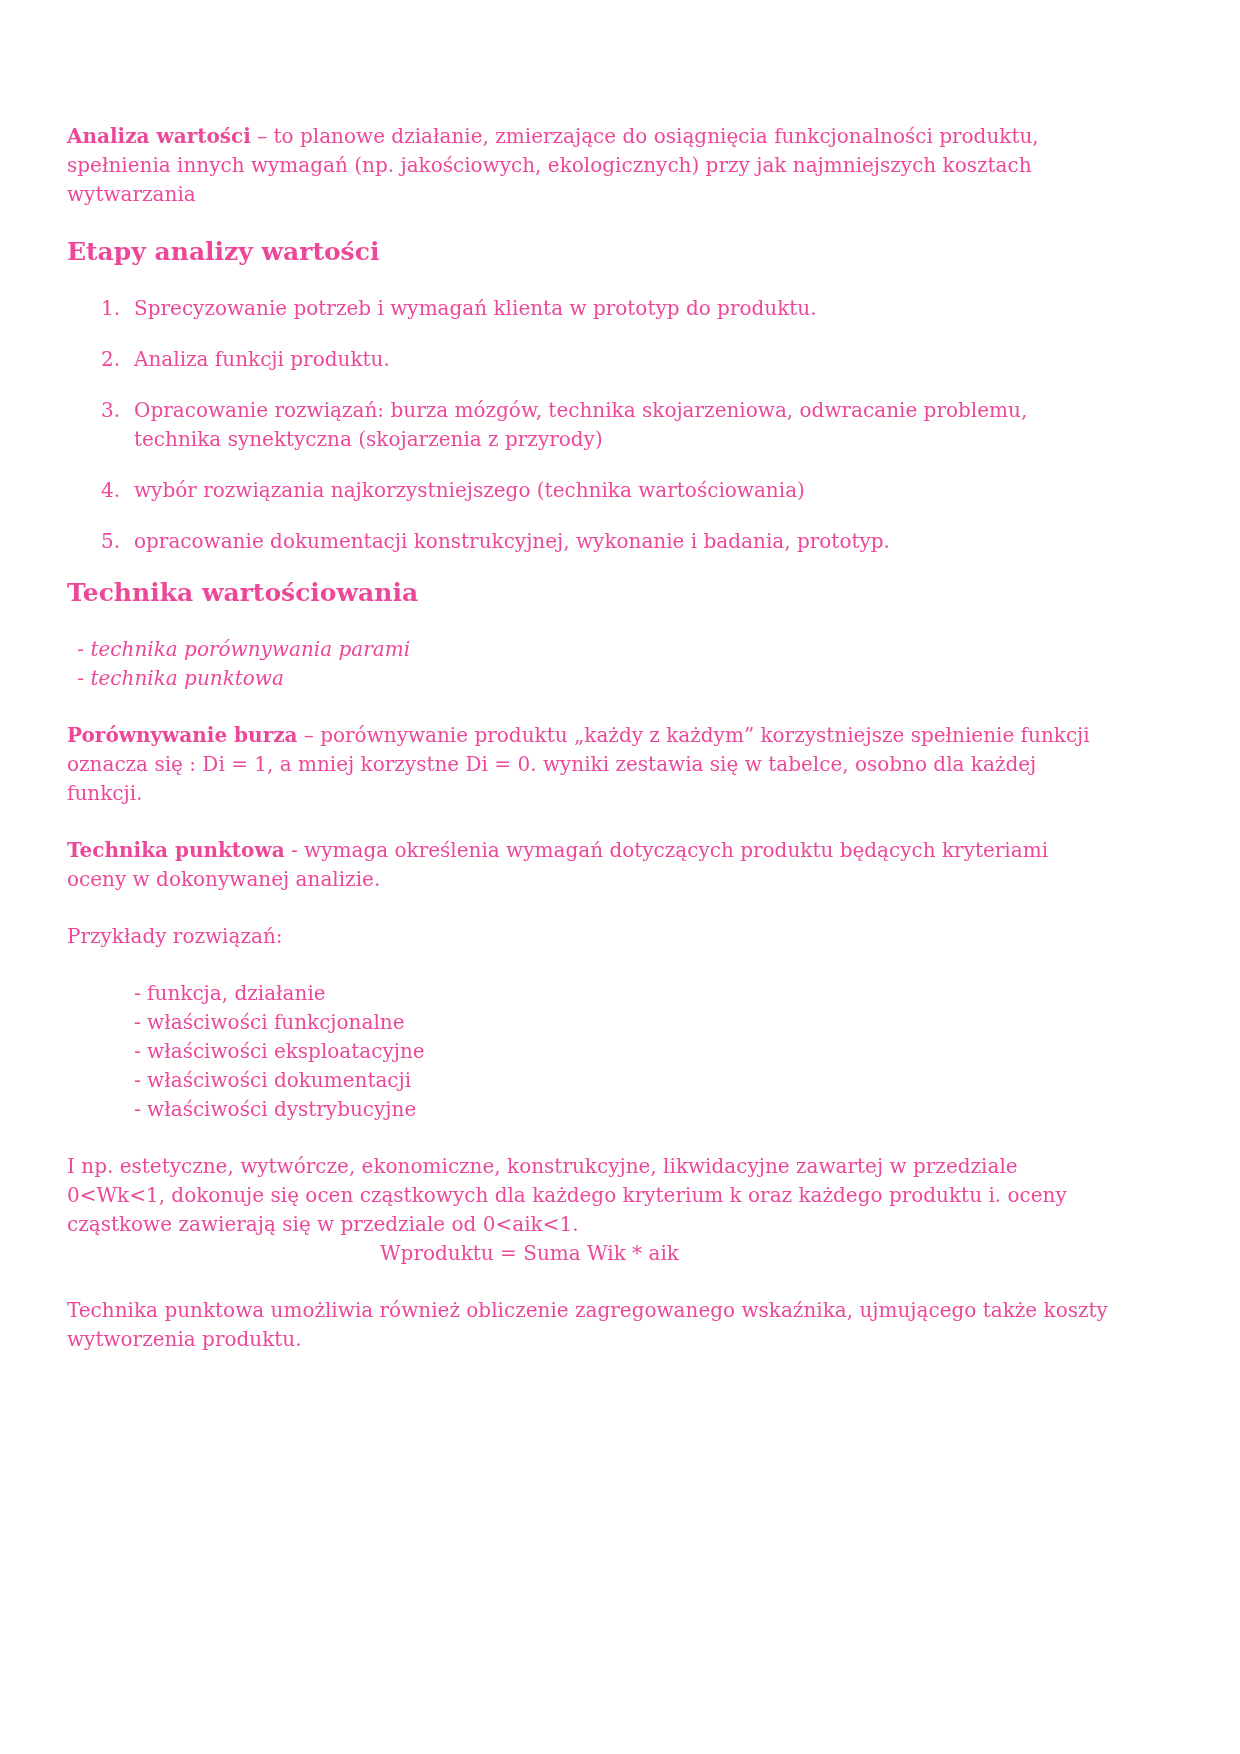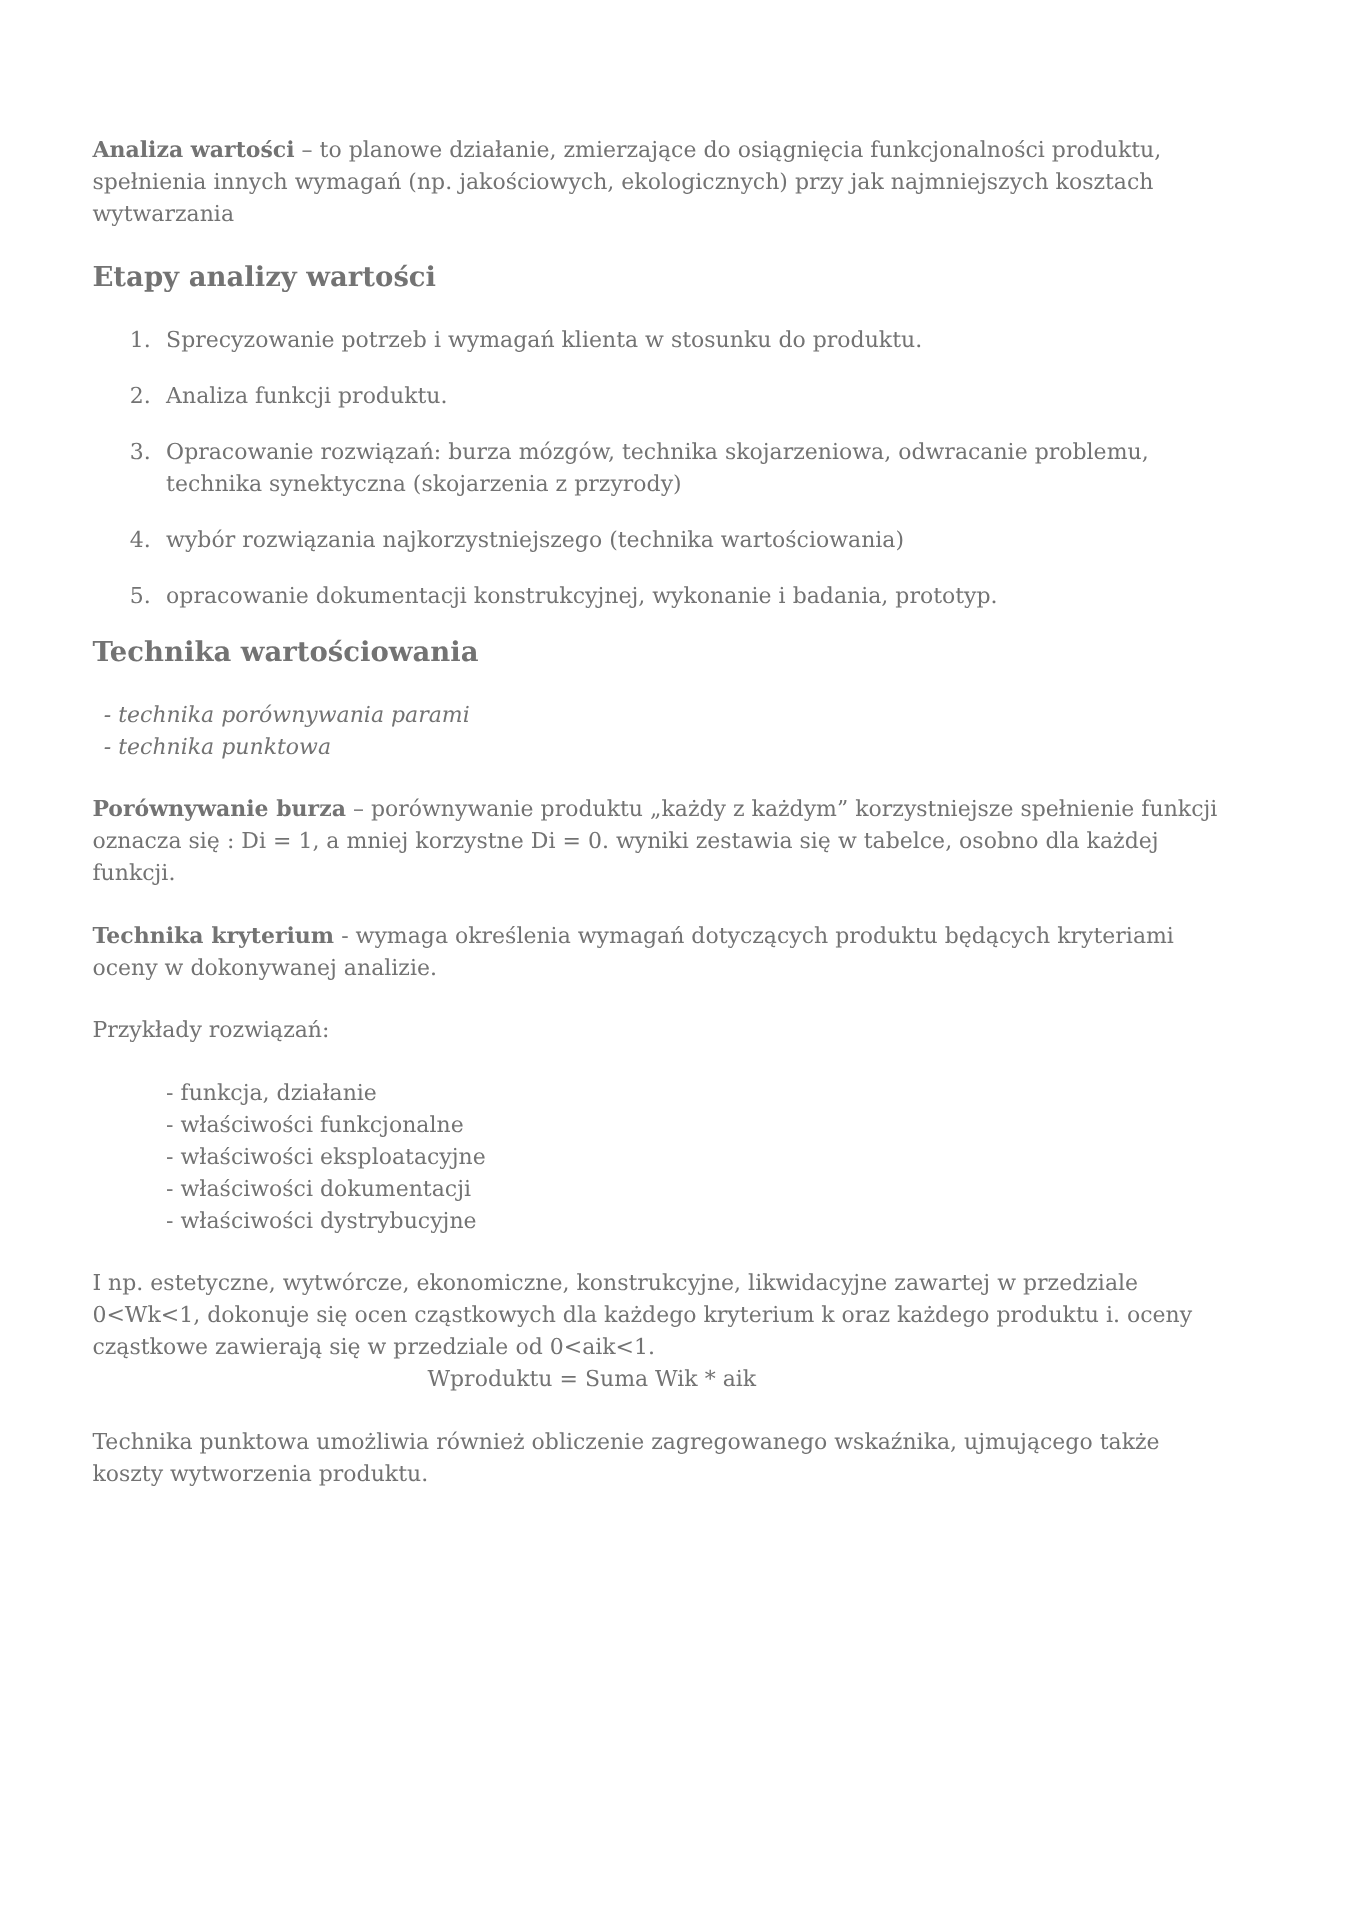--- a/index.html
+++ b/index.html
@@ -6,25 +6,25 @@
     margin: 0;
     padding: 0;
     background: #ffffff;
   }
   .page {
     position: relative;
     width: 1240px;
     height: 1754px;
     background: #ffffff;
     box-sizing: border-box;
-    padding: 122px 128px 40px 84px;
+    padding: 122px 128px 40px 67px;
     font-family: "DejaVu Serif", "Liberation Serif", serif;
     font-size: 20px;
     line-height: 29px;
-    color: #737373;
+    color: #ec4899;
     overflow: hidden;
   }
   .para {
     margin: 0 0 28px 0;
   }
   .heading {
     font-size: 25px;
     font-weight: bold;
     margin: 0 0 28px 0;
   }
@@ -69,21 +69,21 @@
 
 <div class="page">
 
   <p class="para"><b>Analiza wartości</b><span> – to planowe działanie, zmierzające do osiągnięcia funkcjonalności produktu, spełnienia innych wymagań (np. jakościowych, ekologicznych) przy jak najmniejszych kosztach wytwarzania</span></p>
 
   <h2 class="heading">Etapy analizy wartości</h2>
 
   <div class="numlist">
     <div class="numitem">
       <span class="num">1.</span>
-      <span class="itemtext">Sprecyzowanie potrzeb i wymagań klienta w stosunku do produktu.</span>
+      <span class="itemtext">Sprecyzowanie potrzeb i wymagań klienta w prototyp do produktu.</span>
     </div>
     <div class="numitem">
       <span class="num">2.</span>
       <span class="itemtext">Analiza funkcji produktu.</span>
     </div>
     <div class="numitem">
       <span class="num">3.</span>
       <span class="itemtext">Opracowanie rozwiązań: burza mózgów, technika skojarzeniowa, odwracanie problemu, technika synektyczna (skojarzenia z przyrody)</span>
     </div>
     <div class="numitem">
@@ -98,21 +98,21 @@
 
   <h2 class="heading">Technika wartościowania</h2>
 
   <div class="dashlist small-indent">
     <div class="dashline"> - technika porównywania parami</div>
     <div class="dashline"> - technika punktowa</div>
   </div>
 
   <p class="para"><b>Porównywanie burza</b><span> – porównywanie produktu „każdy z każdym” korzystniejsze spełnienie funkcji oznacza się : Di = 1, a mniej korzystne Di  = 0. wyniki zestawia się w tabelce, osobno dla każdej funkcji.</span></p>
 
-  <p class="para"><b>Technika kryterium</b><span> -  wymaga określenia wymagań dotyczących produktu będących kryteriami oceny w dokonywanej analizie.</span></p>
+  <p class="para"><b>Technika punktowa</b><span> -  wymaga określenia wymagań dotyczących produktu będących kryteriami oceny w dokonywanej analizie.</span></p>
 
   <p class="para">Przykłady rozwiązań:</p>
 
   <div class="dashlist big-indent">
     <div class="dashline">- funkcja, działanie</div>
     <div class="dashline">- właściwości funkcjonalne</div>
     <div class="dashline">- właściwości eksploatacyjne</div>
     <div class="dashline">- właściwości dokumentacji</div>
     <div class="dashline">- właściwości dystrybucyjne</div>
   </div>

